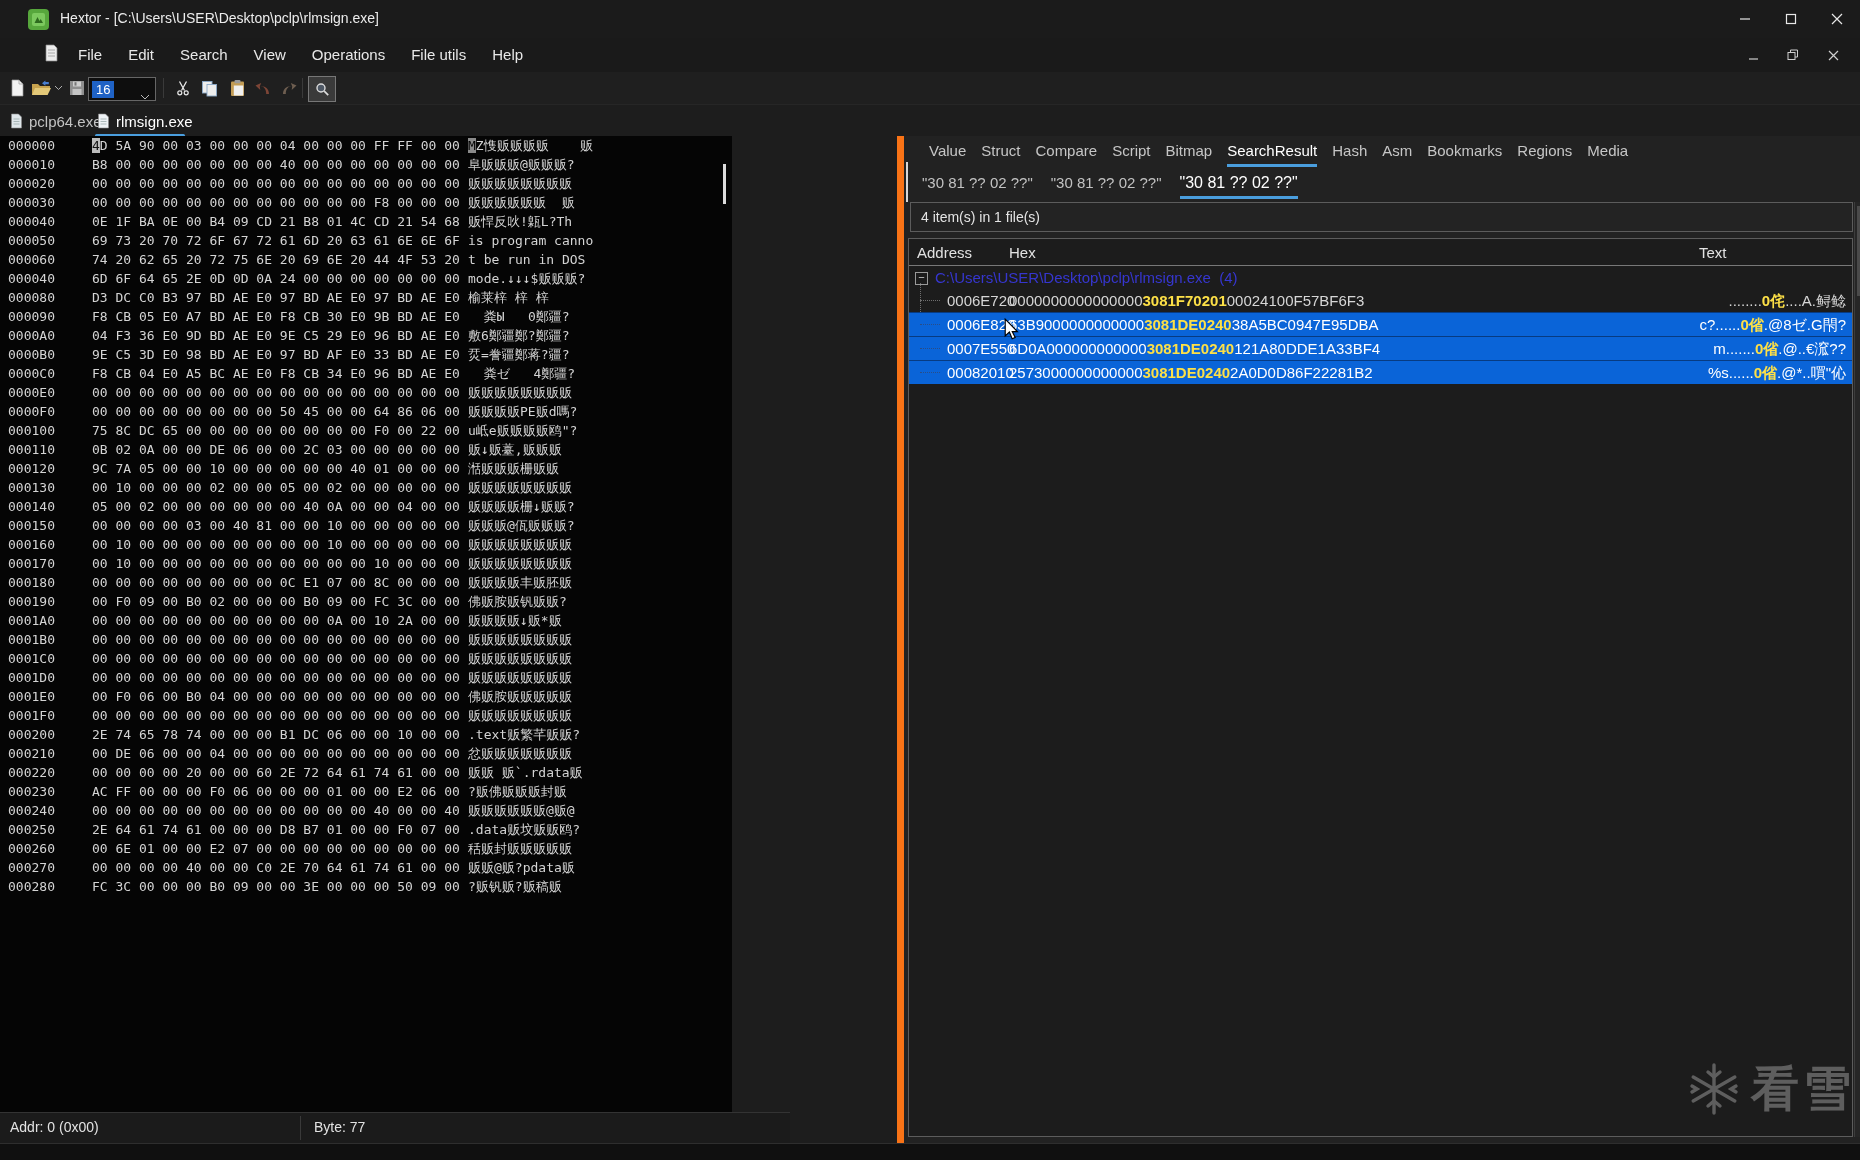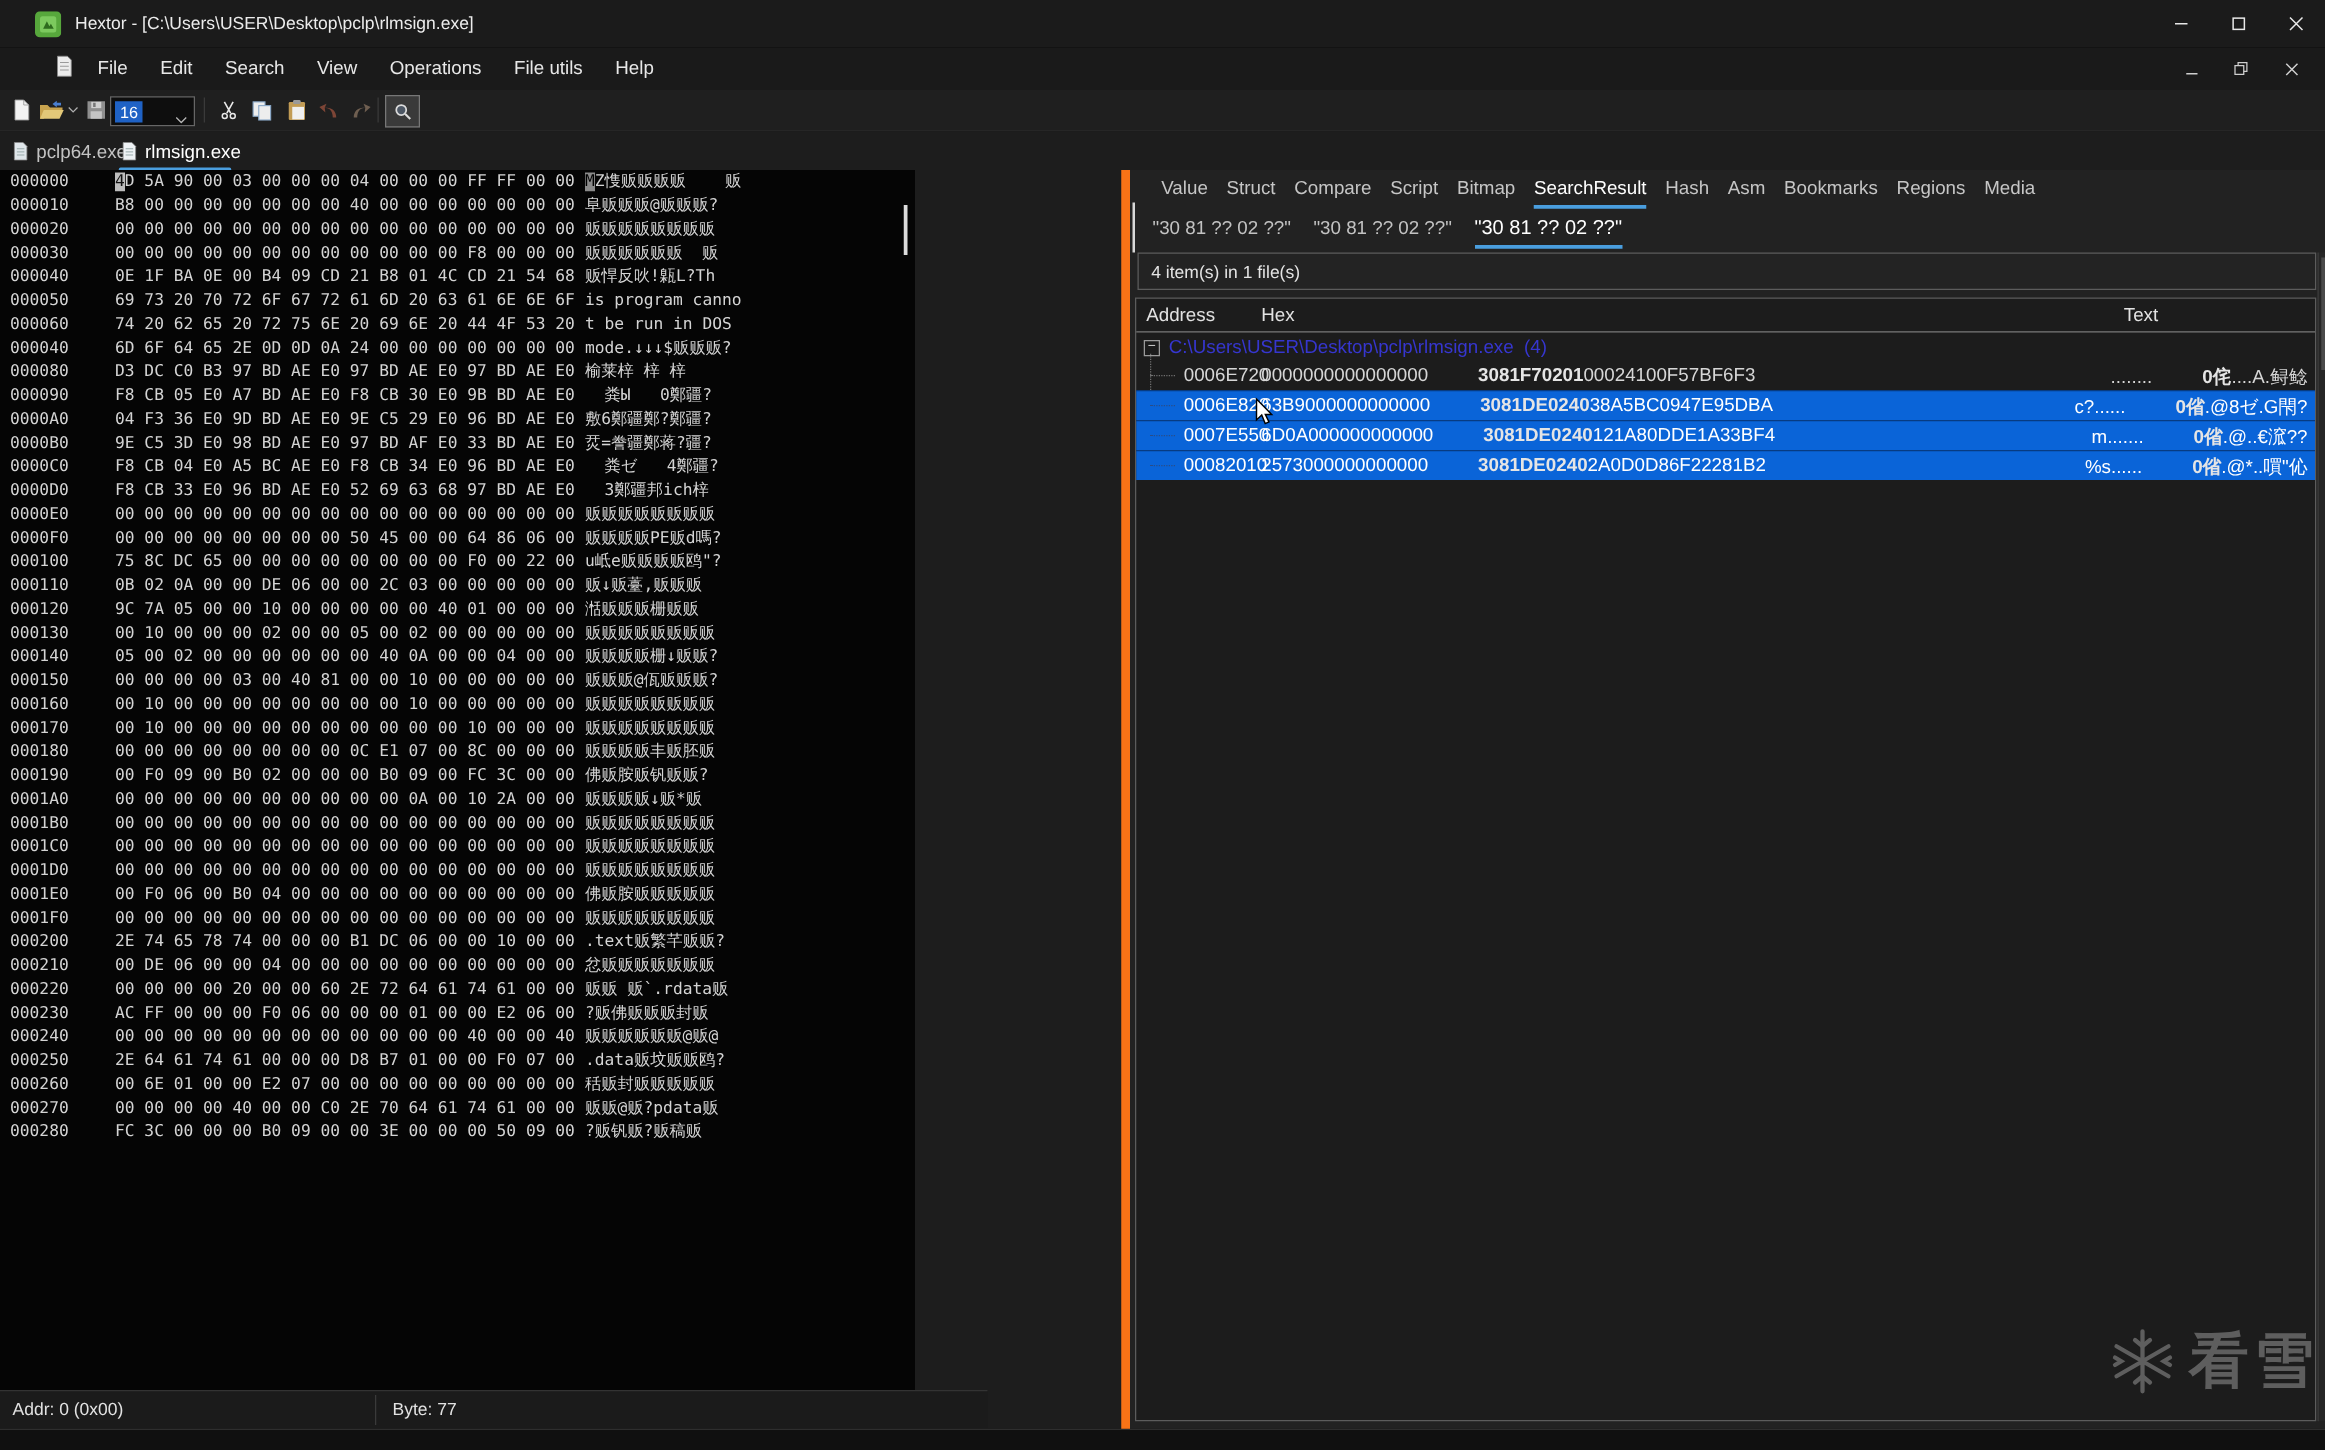--- a/index.html
+++ b/index.html
@@ -67,21 +67,21 @@
             color:#cfcfcf;font-size:11px;line-height:9px;text-align:center;}
   .rootlabel{position:absolute;left:26px;top:3px;color:#3636cf;white-space:pre;}
   .treeline{position:absolute;left:11px;top:44px;height:93px;border-left:1px dotted #6f6f6f;z-index:0;}
   .resrow{position:relative;height:23px;color:#d6d6d6;z-index:1;}
   .resrow::before{content:"";position:absolute;left:11px;top:11px;width:20px;border-top:1px dotted #6f6f6f;}
   .resrow.sel{background:#0a64d8;color:#fff;border-top:1px solid rgba(5,25,60,.55);}
   .resrow.sel::before{border-color:#2a4d86;}
   .resrow .raddr{position:absolute;left:38px;top:3px;}
   .resrow .rhex{position:absolute;left:100px;top:3px;white-space:pre;}
   .resrow .rtext{position:absolute;right:6px;top:3px;white-space:pre;text-align:right;}
-  .resrow b{color:#e5e5e5;margin-left:40px;}
+  .resrow b{color:#fde047;}
   .vscroll{position:absolute;right:0px;top:66px;bottom:6px;width:12px;background:#262626;border-left:1px solid #3c3c3c;}
   .vthumb{position:absolute;left:2px;top:4px;width:8px;height:90px;background:#4a4a4a;}
   .watermark{position:absolute;right:12px;bottom:22px;display:flex;align-items:center;gap:10px;opacity:.5;z-index:3;}
   .watermark .wm-text{font-size:48px;font-weight:bold;color:#a0a0a0;letter-spacing:4px;}
   .mousecursor{position:absolute;left:1003px;top:318px;z-index:9;}
 </style>
 </head>
 <body>
 
 <div class="window">
@@ -249,21 +249,20 @@
         <div class="hexrow"><span class="addr">000030</span><span class="bytes">00 00 00 00 00 00 00 00 00 00 00 00 F8 00 00 00</span><span class="chars">贩贩贩贩贩贩  贩</span></div>
         <div class="hexrow"><span class="addr">000040</span><span class="bytes">0E 1F BA 0E 00 B4 09 CD 21 B8 01 4C CD 21 54 68</span><span class="chars">贩悍反吙!甈L?Th</span></div>
         <div class="hexrow"><span class="addr">000050</span><span class="bytes">69 73 20 70 72 6F 67 72 61 6D 20 63 61 6E 6E 6F</span><span class="chars">is program canno</span></div>
         <div class="hexrow"><span class="addr">000060</span><span class="bytes">74 20 62 65 20 72 75 6E 20 69 6E 20 44 4F 53 20</span><span class="chars">t be run in DOS </span></div>
         <div class="hexrow"><span class="addr">000040</span><span class="bytes">6D 6F 64 65 2E 0D 0D 0A 24 00 00 00 00 00 00 00</span><span class="chars">mode.↓↓↓$贩贩贩?</span></div>
         <div class="hexrow"><span class="addr">000080</span><span class="bytes">D3 DC C0 B3 97 BD AE E0 97 BD AE E0 97 BD AE E0</span><span class="chars">榆莱梓 梓 梓</span></div>
         <div class="hexrow"><span class="addr">000090</span><span class="bytes">F8 CB 05 E0 A7 BD AE E0 F8 CB 30 E0 9B BD AE E0</span><span class="chars">  粪Ы   0鄭疆?</span></div>
         <div class="hexrow"><span class="addr">0000A0</span><span class="bytes">04 F3 36 E0 9D BD AE E0 9E C5 29 E0 96 BD AE E0</span><span class="chars">敷6鄭疆鄭?鄭疆?</span></div>
         <div class="hexrow"><span class="addr">0000B0</span><span class="bytes">9E C5 3D E0 98 BD AE E0 97 BD AF E0 33 BD AE E0</span><span class="chars">烎=誊疆鄭蒋?疆?</span></div>
         <div class="hexrow"><span class="addr">0000C0</span><span class="bytes">F8 CB 04 E0 A5 BC AE E0 F8 CB 34 E0 96 BD AE E0</span><span class="chars">  粪ゼ   4鄭疆?</span></div>
-        <div class="hexrow"><span class="addr">0000D0</span><span class="bytes">F8 CB 33 E0 96 BD AE E0 52 69 63 68 97 BD AE E0</span><span class="chars">  3鄭疆邦ich梓</span></div>
         <div class="hexrow"><span class="addr">0000E0</span><span class="bytes">00 00 00 00 00 00 00 00 00 00 00 00 00 00 00 00</span><span class="chars">贩贩贩贩贩贩贩贩</span></div>
         <div class="hexrow"><span class="addr">0000F0</span><span class="bytes">00 00 00 00 00 00 00 00 50 45 00 00 64 86 06 00</span><span class="chars">贩贩贩贩PE贩d嗎?</span></div>
         <div class="hexrow"><span class="addr">000100</span><span class="bytes">75 8C DC 65 00 00 00 00 00 00 00 00 F0 00 22 00</span><span class="chars">u岻e贩贩贩贩鸥"?</span></div>
         <div class="hexrow"><span class="addr">000110</span><span class="bytes">0B 02 0A 00 00 DE 06 00 00 2C 03 00 00 00 00 00</span><span class="chars">贩↓贩薹,贩贩贩</span></div>
         <div class="hexrow"><span class="addr">000120</span><span class="bytes">9C 7A 05 00 00 10 00 00 00 00 00 40 01 00 00 00</span><span class="chars">湉贩贩贩栅贩贩</span></div>
         <div class="hexrow"><span class="addr">000130</span><span class="bytes">00 10 00 00 00 02 00 00 05 00 02 00 00 00 00 00</span><span class="chars">贩贩贩贩贩贩贩贩</span></div>
         <div class="hexrow"><span class="addr">000140</span><span class="bytes">05 00 02 00 00 00 00 00 00 40 0A 00 00 04 00 00</span><span class="chars">贩贩贩贩栅↓贩贩?</span></div>
         <div class="hexrow"><span class="addr">000150</span><span class="bytes">00 00 00 00 03 00 40 81 00 00 10 00 00 00 00 00</span><span class="chars">贩贩贩@佤贩贩贩?</span></div>
         <div class="hexrow"><span class="addr">000160</span><span class="bytes">00 10 00 00 00 00 00 00 00 00 10 00 00 00 00 00</span><span class="chars">贩贩贩贩贩贩贩贩</span></div>
         <div class="hexrow"><span class="addr">000170</span><span class="bytes">00 10 00 00 00 00 00 00 00 00 00 00 10 00 00 00</span><span class="chars">贩贩贩贩贩贩贩贩</span></div>

